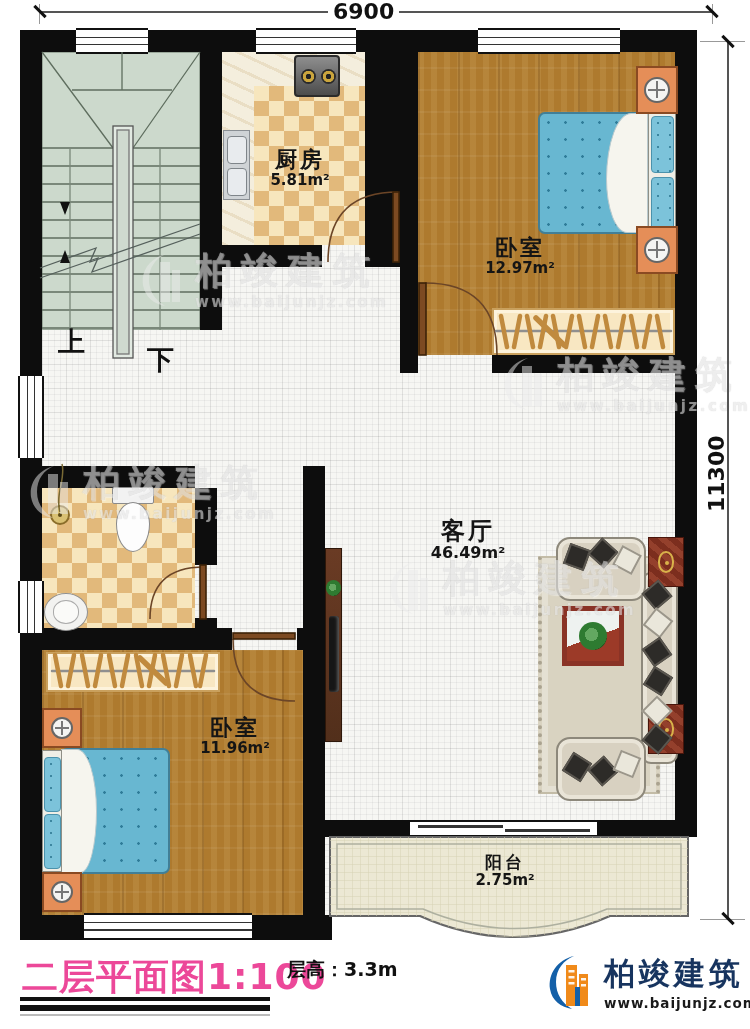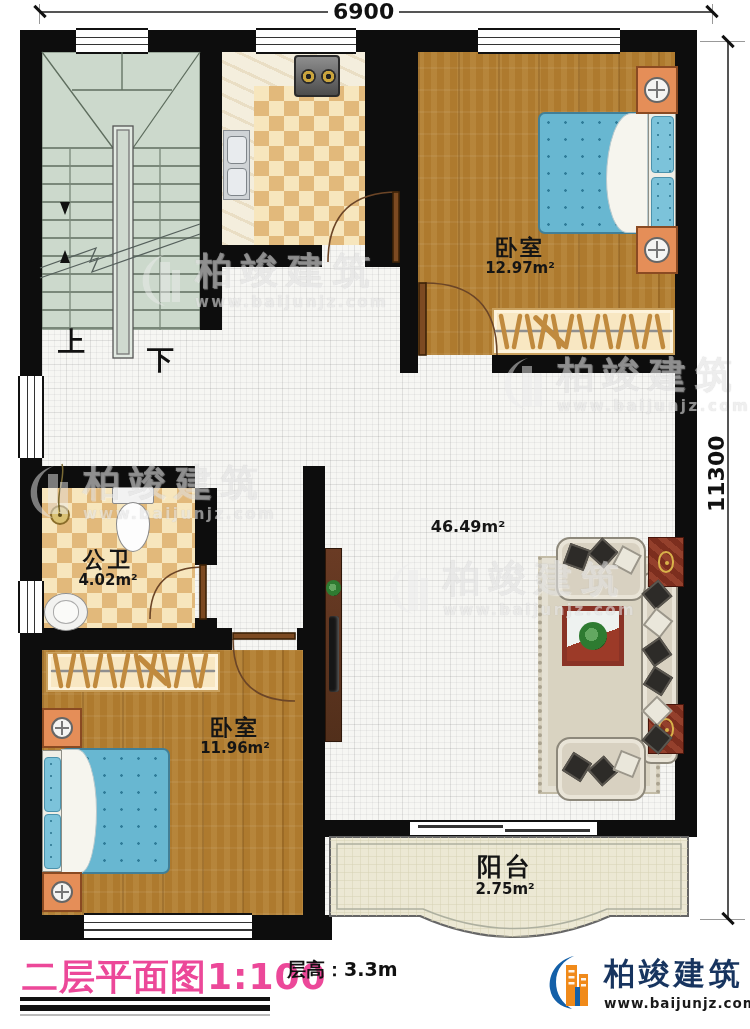--- a/index.html
+++ b/index.html
@@ -259,37 +259,38 @@
       <path d="M501,316 L507,347 M520,316 L514,347 M527,316 L533,347 M546,316 L540,347 M553,316 L559,347 M572,316 L566,347 M579,316 L585,347 M598,316 L592,347 M605,316 L611,347 M624,316 L618,347 M631,316 L637,347 M650,316 L644,347 M657,316 L663,347"></path>
       <path d="M536,318 L564,345" stroke-width="5.5"></path>
       <path d="M52,671 H214" stroke="#8f8f8f" stroke-width="2.5"></path>
       <path d="M55,655 L61,686 M74,655 L68,686 M82,655 L88,686 M101,655 L95,686 M109,655 L115,686 M128,655 L122,686 M136,655 L142,686 M155,655 L149,686 M163,655 L169,686 M182,655 L176,686 M190,655 L196,686 M206,655 L200,686"></path>
       <path d="M140,658 L166,683" stroke-width="5.5"></path>
     </g>
 
     <path d="M60,512 C55,494 66,478 62,464" stroke="#7a6a35" stroke-width="1.5" fill="none"></path>
   </svg>
 
+  <div class="room-label" style="left:240px;top:148px;width:120px;">
+    <span class="rn">厨房</span>
+    <span class="ra">5.81m²</span>
+  </div>
   <div class="room-label" style="left:455px;top:236px;width:130px;">
     <span class="rn">卧室</span>
     <span class="ra">12.97m²</span>
   </div>
-  <div class="room-label" style="left:48px;top:548px;width:120px;">
-    <span class="rn">公卫</span>
-    <span class="ra">4.02m²</span>
-  </div>
   <div class="room-label" style="left:398px;top:518px;width:140px;">
+    <span class="rn" style="font-size:24px;">客厅</span>
     <span class="ra" style="font-size:16px;">46.49m²</span>
   </div>
   <div class="room-label" style="left:165px;top:716px;width:140px;">
     <span class="rn">卧室</span>
     <span class="ra">11.96m²</span>
   </div>
   <div class="room-label" style="left:435px;top:853px;width:140px;">
-    <span class="rn" style="font-size:25px;">阳台</span>
+    <span class="rn" style="font-size:17px;">阳台</span>
     <span class="ra">2.75m²</span>
   </div>
   <div class="stair-label" style="left:58px;top:324px;">上</div>
   <div class="stair-label" style="left:147px;top:342px;">下</div>
 
   <div class="wm" style="left:138px;top:246px;">
     <svg width="50" height="58" viewBox="0 0 50 58">
       <path d="M28,4 C12,8 3,21 5,35 C7,47 16,54 27,56 C17,50 11,41 11,30 C11,17 18,8 28,4 Z" fill="rgba(235,235,235,.8)"></path>
       <rect x="22" y="12" width="10" height="40" fill="rgba(235,235,235,.8)"></rect>
       <rect x="34" y="20" width="8" height="32" fill="rgba(235,235,235,.8)"></rect>

